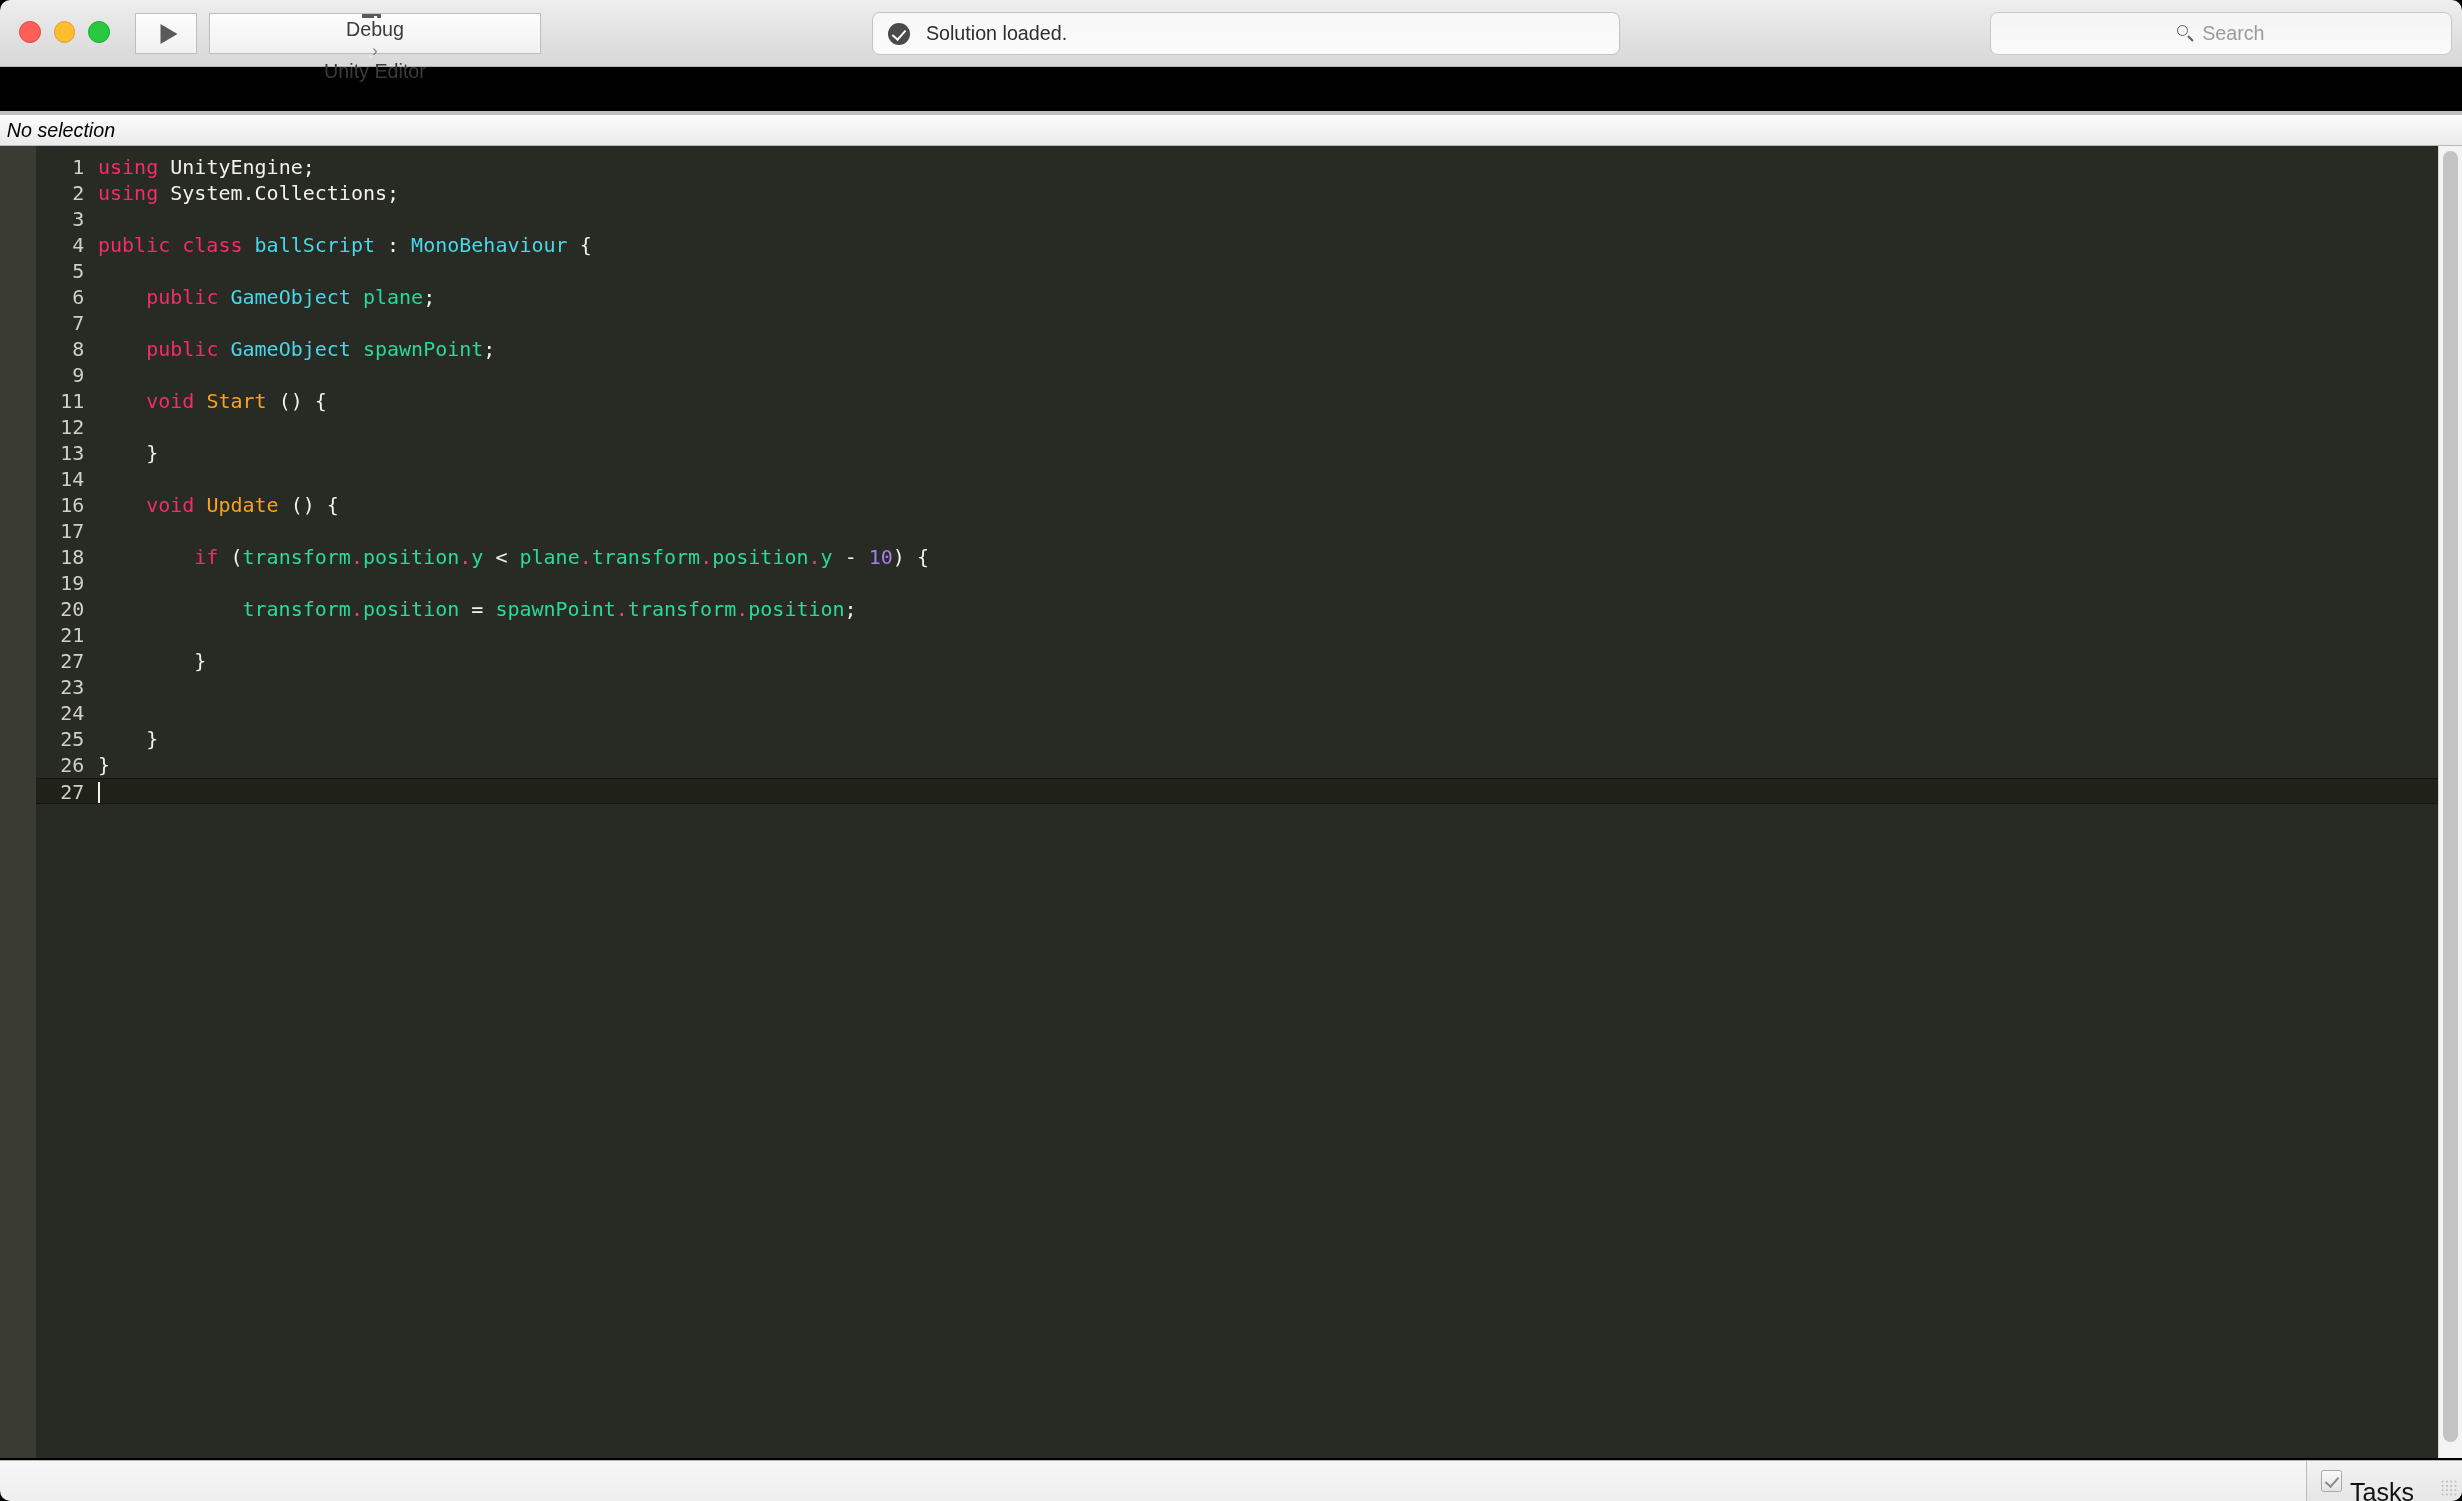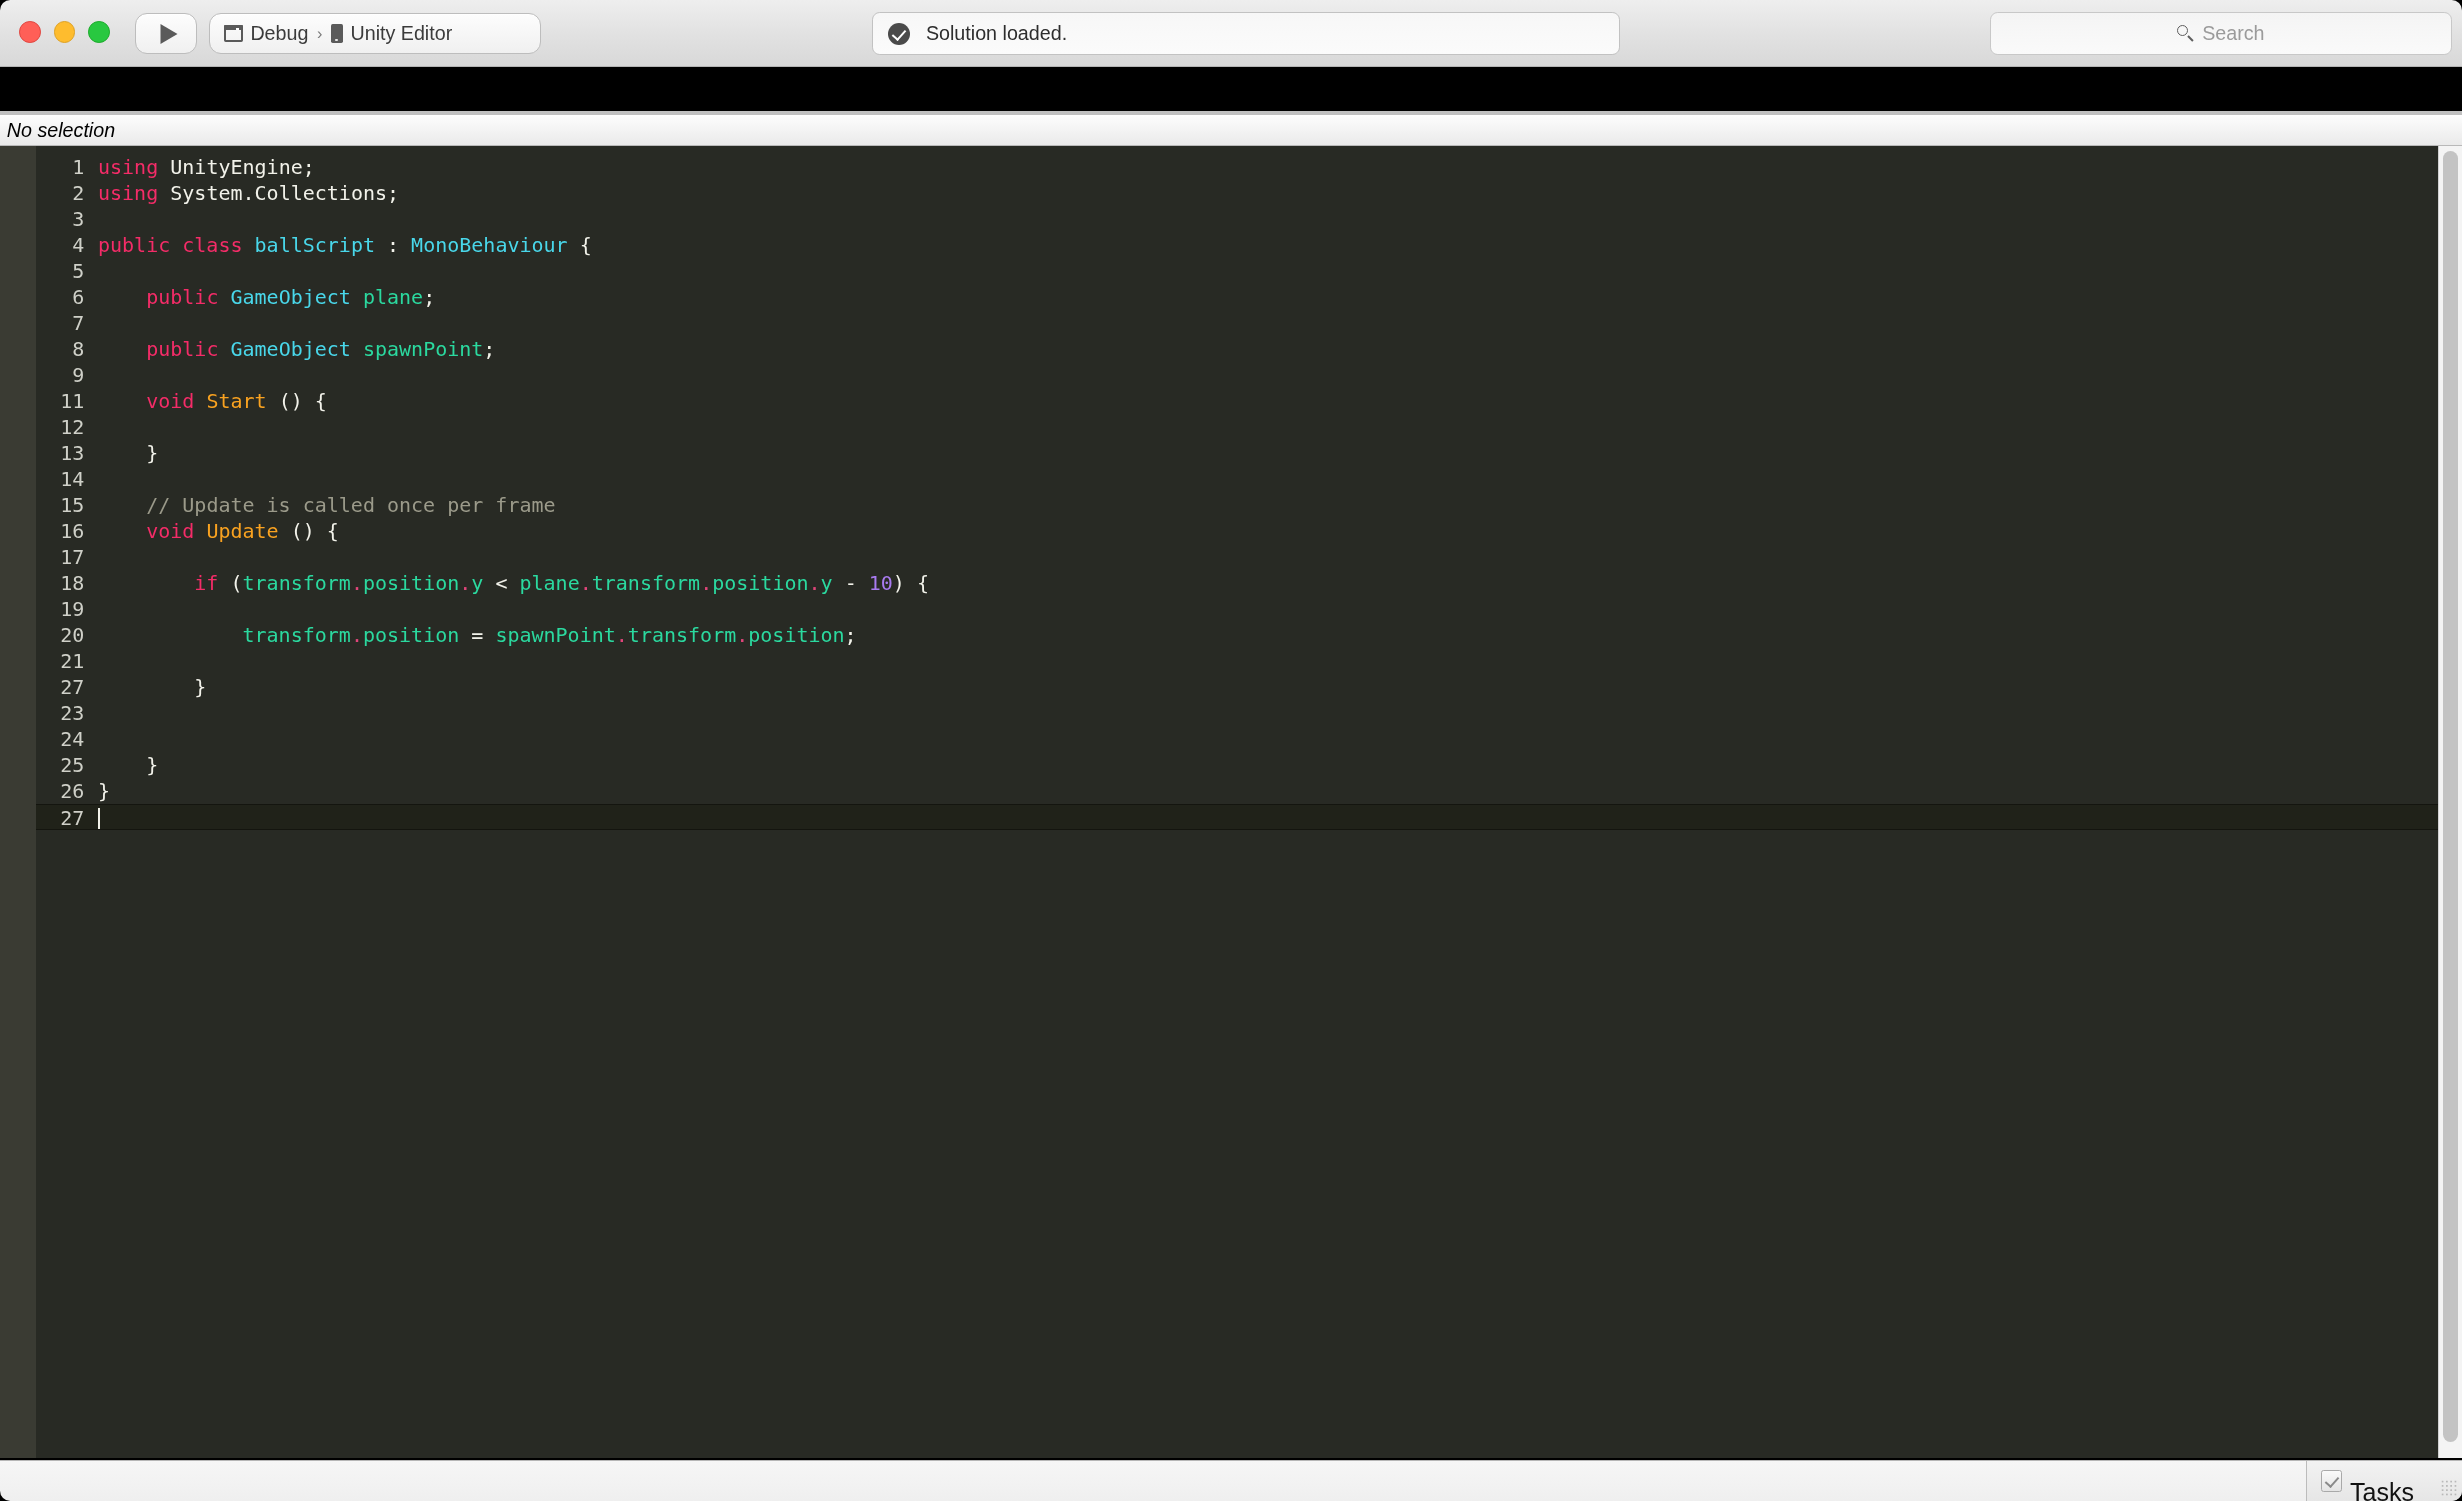--- a/index.html
+++ b/index.html
@@ -31,23 +31,24 @@
   }
   .light { width: 19.7px; height: 19.7px; border-radius: 50%; }
   .light.red    { background: #ff5f57; border: 0.9px solid #e0443e; }
   .light.yellow { background: #febc2e; border: 0.9px solid #dea123; }
   .light.green  { background: #28c840; border: 0.9px solid #1aab29; }
 
   .tb-btn {
     position: absolute;
     background: linear-gradient(to bottom, #fdfdfd, #f0f0f0);
     border: 0.9px solid #bdbdbd;
-    border-radius: 12px;
+    border-radius: 0;
     box-sizing: border-box;
     box-shadow: 0 0.9px 0 rgba(255,255,255,.7) inset;
+    flex-direction: column;
   }
   .run-btn { left: 135px; top: 13px; width: 62px; height: 41px; }
   .play-tri {
     position: absolute; left: 50%; top: 50%;
     transform: translate(-50%, -50%);
     width: 0; height: 0;
     border-left: 17px solid #5a5a5a;
     border-top: 10.3px solid transparent;
     border-bottom: 10.3px solid transparent;
     margin-left: 3.4px;
@@ -363,21 +364,20 @@
         <div class="ln-row"><span class="lnum">4</span><span class="code"><span class="t-kw">public class</span><span class="t-plain"> </span><span class="t-type">ballScript</span><span class="t-plain"> : </span><span class="t-type">MonoBehaviour</span><span class="t-plain"> {</span></span></div>
         <div class="ln-row"><span class="lnum">5</span><span class="code"></span></div>
         <div class="ln-row"><span class="lnum">6</span><span class="code"><span class="t-plain">    </span><span class="t-kw">public</span><span class="t-plain"> </span><span class="t-type">GameObject</span><span class="t-plain"> </span><span class="t-id">plane</span><span class="t-plain">;</span></span></div>
         <div class="ln-row"><span class="lnum">7</span><span class="code"></span></div>
         <div class="ln-row"><span class="lnum">8</span><span class="code"><span class="t-plain">    </span><span class="t-kw">public</span><span class="t-plain"> </span><span class="t-type">GameObject</span><span class="t-plain"> </span><span class="t-id">spawnPoint</span><span class="t-plain">;</span></span></div>
         <div class="ln-row"><span class="lnum">9</span><span class="code"></span></div>
         <div class="ln-row"><span class="lnum">11</span><span class="code"><span class="t-plain">    </span><span class="t-kw">void</span><span class="t-plain"> </span><span class="t-fn">Start</span><span class="t-plain"> () {</span></span></div>
         <div class="ln-row"><span class="lnum">12</span><span class="code"></span></div>
         <div class="ln-row"><span class="lnum">13</span><span class="code"><span class="t-plain">    }</span></span></div>
         <div class="ln-row"><span class="lnum">14</span><span class="code"></span></div>
-        <div class="ln-row"><span class="lnum">15</span><span class="code"><span class="t-plain">    </span><span class="t-com">// Update is called once per frame</span></span></div>
         <div class="ln-row"><span class="lnum">16</span><span class="code"><span class="t-plain">    </span><span class="t-kw">void</span><span class="t-plain"> </span><span class="t-fn">Update</span><span class="t-plain"> () {</span></span></div>
         <div class="ln-row"><span class="lnum">17</span><span class="code"></span></div>
         <div class="ln-row"><span class="lnum">18</span><span class="code"><span class="t-plain">        </span><span class="t-kw">if</span><span class="t-plain"> (</span><span class="t-id">transform</span><span class="t-dot">.</span><span class="t-id">position</span><span class="t-dot">.</span><span class="t-id">y</span><span class="t-plain"> &lt; </span><span class="t-id">plane</span><span class="t-dot">.</span><span class="t-id">transform</span><span class="t-dot">.</span><span class="t-id">position</span><span class="t-dot">.</span><span class="t-id">y</span><span class="t-plain"> - </span><span class="t-num">10</span><span class="t-plain">) {</span></span></div>
         <div class="ln-row"><span class="lnum">19</span><span class="code"></span></div>
         <div class="ln-row"><span class="lnum">20</span><span class="code"><span class="t-plain">            </span><span class="t-id">transform</span><span class="t-dot">.</span><span class="t-id">position</span><span class="t-plain"> = </span><span class="t-id">spawnPoint</span><span class="t-dot">.</span><span class="t-id">transform</span><span class="t-dot">.</span><span class="t-id">position</span><span class="t-plain">;</span></span></div>
         <div class="ln-row"><span class="lnum">21</span><span class="code"></span></div>
         <div class="ln-row"><span class="lnum">27</span><span class="code"><span class="t-plain">        }</span></span></div>
         <div class="ln-row"><span class="lnum">23</span><span class="code"></span></div>
         <div class="ln-row"><span class="lnum">24</span><span class="code"></span></div>
         <div class="ln-row"><span class="lnum">25</span><span class="code"><span class="t-plain">    }</span></span></div>

